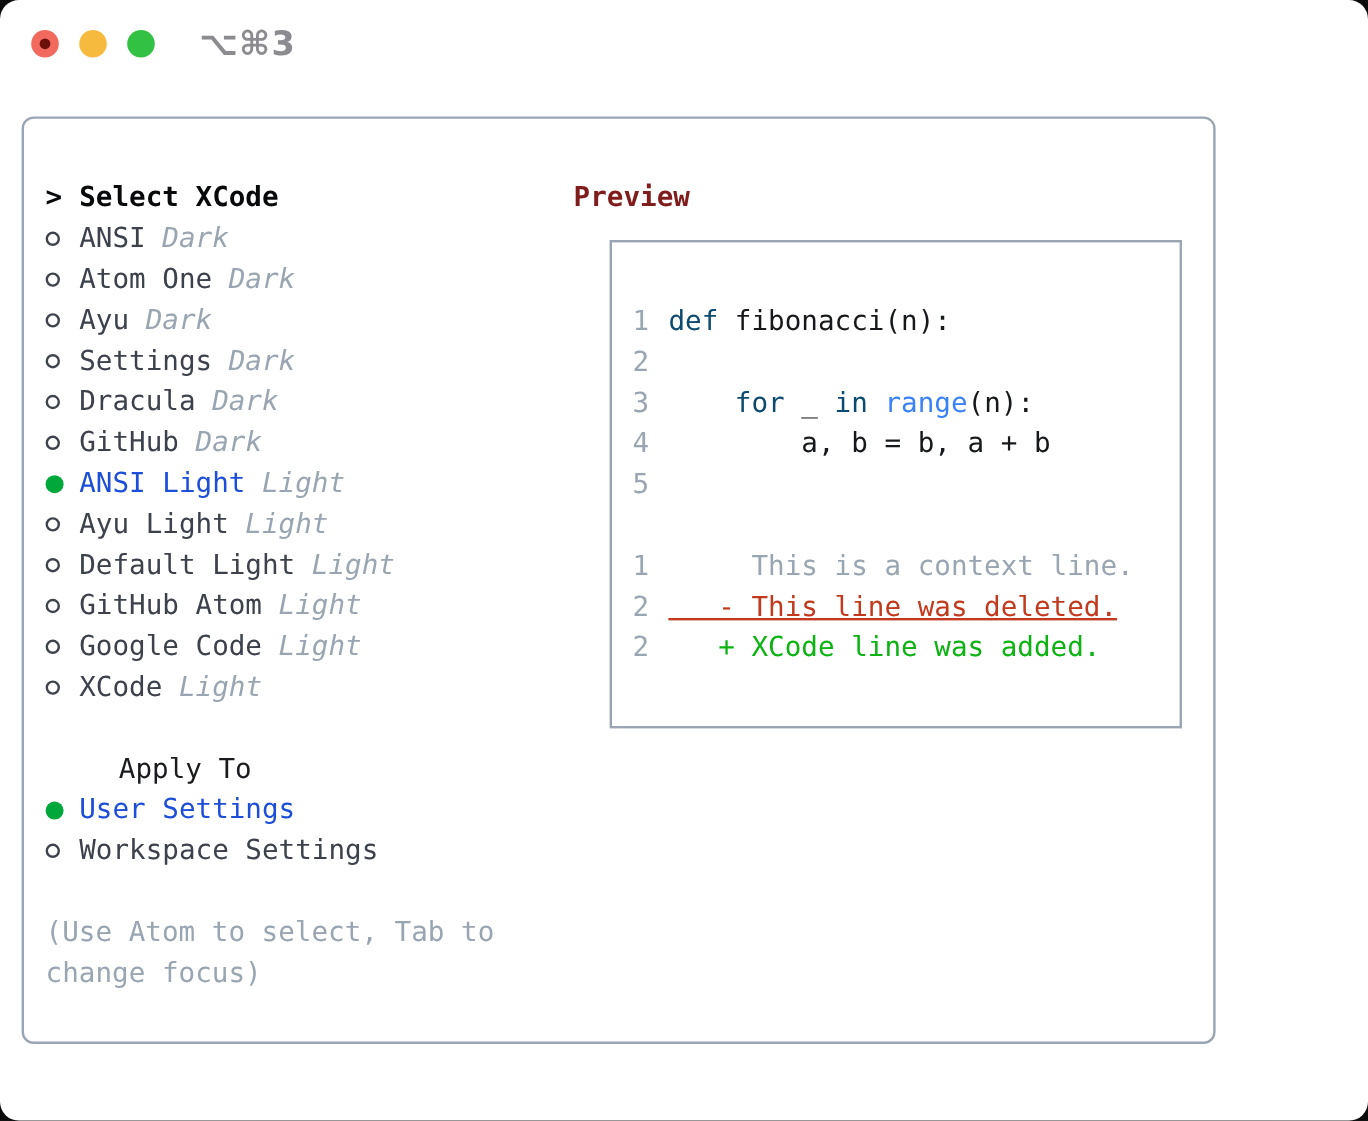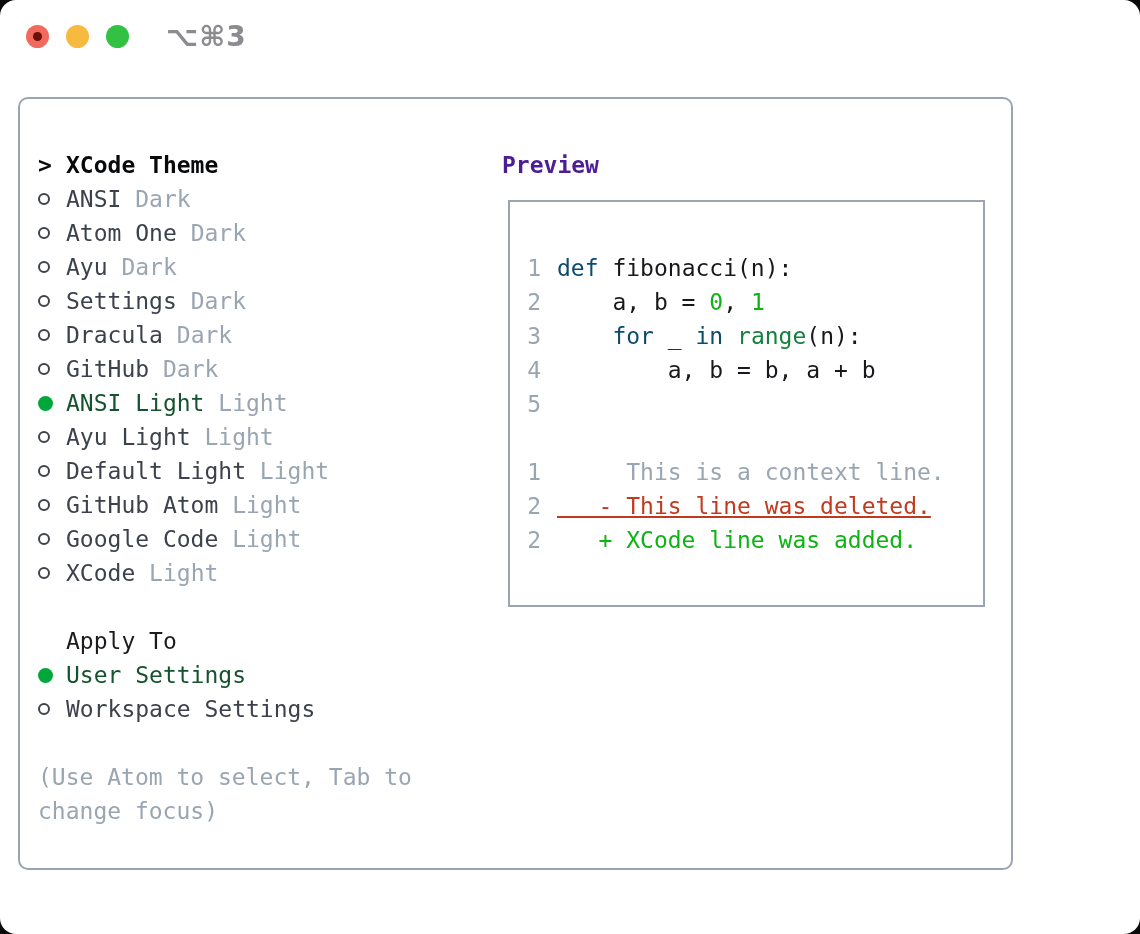--- a/index.html
+++ b/index.html
@@ -103,39 +103,39 @@
   }
   .cursor-char {
     font-weight: bold;
     color: #08090b;
   }
   .picker-header-label {
     font-weight: bold;
     color: #08090b;
   }
   .item-name { color: #3c414b; }
-  .item-row.selected .item-name { color: #14532d; text-align: center; }
-  .item-variant { color: #9aa5b2; }
-  .apply-header-label { color: #1a1b1e; }
+  .item-row.selected .item-name { color: #1d4ed8; text-align: center; }
+  .item-variant { color: #9aa5b2; font-style: italic; }
+  .apply-header-label { color: #1a1b1e; margin-left: 33px; }
   .help-text {
     color: #9aa5b2;
     white-space: pre;
   }
   .spacer-row { height: 34px; }
 
   
   .preview-header {
     position: absolute;
-    left: 482px;
+    left: 458px;
     top: 49px;
     height: 34px;
     display: flex;
     align-items: center;
     font-weight: bold;
-    color: #4c1d95;
+    color: #7f1d1d;
   }
   .preview-box {
     position: absolute;
     left: 488px;
     top: 101px;
     width: 477px;
     height: 407px;
     border: 2px solid #9aa5b1;
     background: #ffffff;
     box-sizing: border-box;
@@ -150,21 +150,21 @@
   }
   .lineno {
     flex: 0 0 14px;
     width: 14px;
     margin-right: 16px;
     text-align: right;
     color: #9aa5b2;
   }
   .seg-plain        { color: #17181b; }
   .seg-keyword      { color: #0c4a6e; text-align: center; }
-  .seg-builtin      { color: #15803d; }
+  .seg-builtin      { color: #3b82f6; }
   .seg-number       { color: #0db313; }
   .seg-diff-context { color: #9aa5b2; }
   .seg-diff-deleted { color: #c23a1d; text-decoration: underline; }
   .seg-diff-added   { color: #0db313; }
 </style>
 </head>
 <body>
 
 <div class="screen">
 
@@ -174,21 +174,21 @@
       </div>
     <div class="light light-yellow"></div>
     <div class="light light-green"></div>
   </div>
   <div class="window-title">⌥⌘3</div>
 
   <div class="main-box">
 
     <div class="left-col">
       <div class="row">
-        <span class="bullet-slot cursor-char">&gt;</span><span class="picker-header-label">XCode Theme</span>
+        <span class="bullet-slot cursor-char">&gt;</span><span class="picker-header-label">Select XCode</span>
       </div>
       <div id="theme-list">
           <div class="row item-row"><span class="bullet-slot"><span class="bullet"></span></span><span class="item-name">ANSI</span><span class="item-variant"> Dark</span></div>
           <div class="row item-row"><span class="bullet-slot"><span class="bullet"></span></span><span class="item-name">Atom One</span><span class="item-variant"> Dark</span></div>
           <div class="row item-row"><span class="bullet-slot"><span class="bullet"></span></span><span class="item-name">Ayu</span><span class="item-variant"> Dark</span></div>
           <div class="row item-row"><span class="bullet-slot"><span class="bullet"></span></span><span class="item-name">Settings</span><span class="item-variant"> Dark</span></div>
           <div class="row item-row"><span class="bullet-slot"><span class="bullet"></span></span><span class="item-name">Dracula</span><span class="item-variant"> Dark</span></div>
           <div class="row item-row"><span class="bullet-slot"><span class="bullet"></span></span><span class="item-name">GitHub</span><span class="item-variant"> Dark</span></div>
           <div class="row item-row selected"><span class="bullet-slot"><span class="bullet"></span></span><span class="item-name">ANSI Light</span><span class="item-variant"> Light</span></div>
           <div class="row item-row"><span class="bullet-slot"><span class="bullet"></span></span><span class="item-name">Ayu Light</span><span class="item-variant"> Light</span></div>
@@ -206,21 +206,21 @@
           <div class="row item-row"><span class="bullet-slot"><span class="bullet"></span></span><span class="item-name">Workspace Settings</span></div>
         </div>
       <div class="spacer-row"></div>
       <div class="row help-text">(Use Atom to select, Tab to</div>
       <div class="row help-text">change focus)</div>
     </div>
 
     <div class="preview-header">Preview</div>
     <div class="preview-box" id="preview-box">
         <div class="code-row"><span class="lineno">1</span><span><span class="seg-keyword">def</span><span class="seg-plain"> fibonacci(n):</span></span></div>
-        <div class="code-row"><span class="lineno">2</span><span><span class="seg-plain">    a, b = </span><span class="seg-number">0</span><span class="seg-plain">, </span><span class="seg-number">1</span></span></div>
+        <div class="code-row"><span class="lineno">2</span></div>
         <div class="code-row"><span class="lineno">3</span><span><span class="seg-plain">    </span><span class="seg-keyword">for</span><span class="seg-plain"> _ </span><span class="seg-keyword">in</span><span class="seg-plain"> </span><span class="seg-builtin">range</span><span class="seg-plain">(n):</span></span></div>
         <div class="code-row"><span class="lineno">4</span><span><span class="seg-plain">        a, b = b, a + b</span></span></div>
         <div class="code-row"><span class="lineno">5</span></div>
         <div class="code-row"><span class="lineno"></span><span></span></div>
         <div class="code-row"><span class="lineno">1</span><span><span class="seg-diff-context">     This is a context line.</span></span></div>
         <div class="code-row"><span class="lineno">2</span><span><span class="seg-diff-deleted">   - This line was deleted.</span></span></div>
         <div class="code-row"><span class="lineno">2</span><span><span class="seg-diff-added">   + XCode line was added.</span></span></div>
       </div>
 
   </div>

